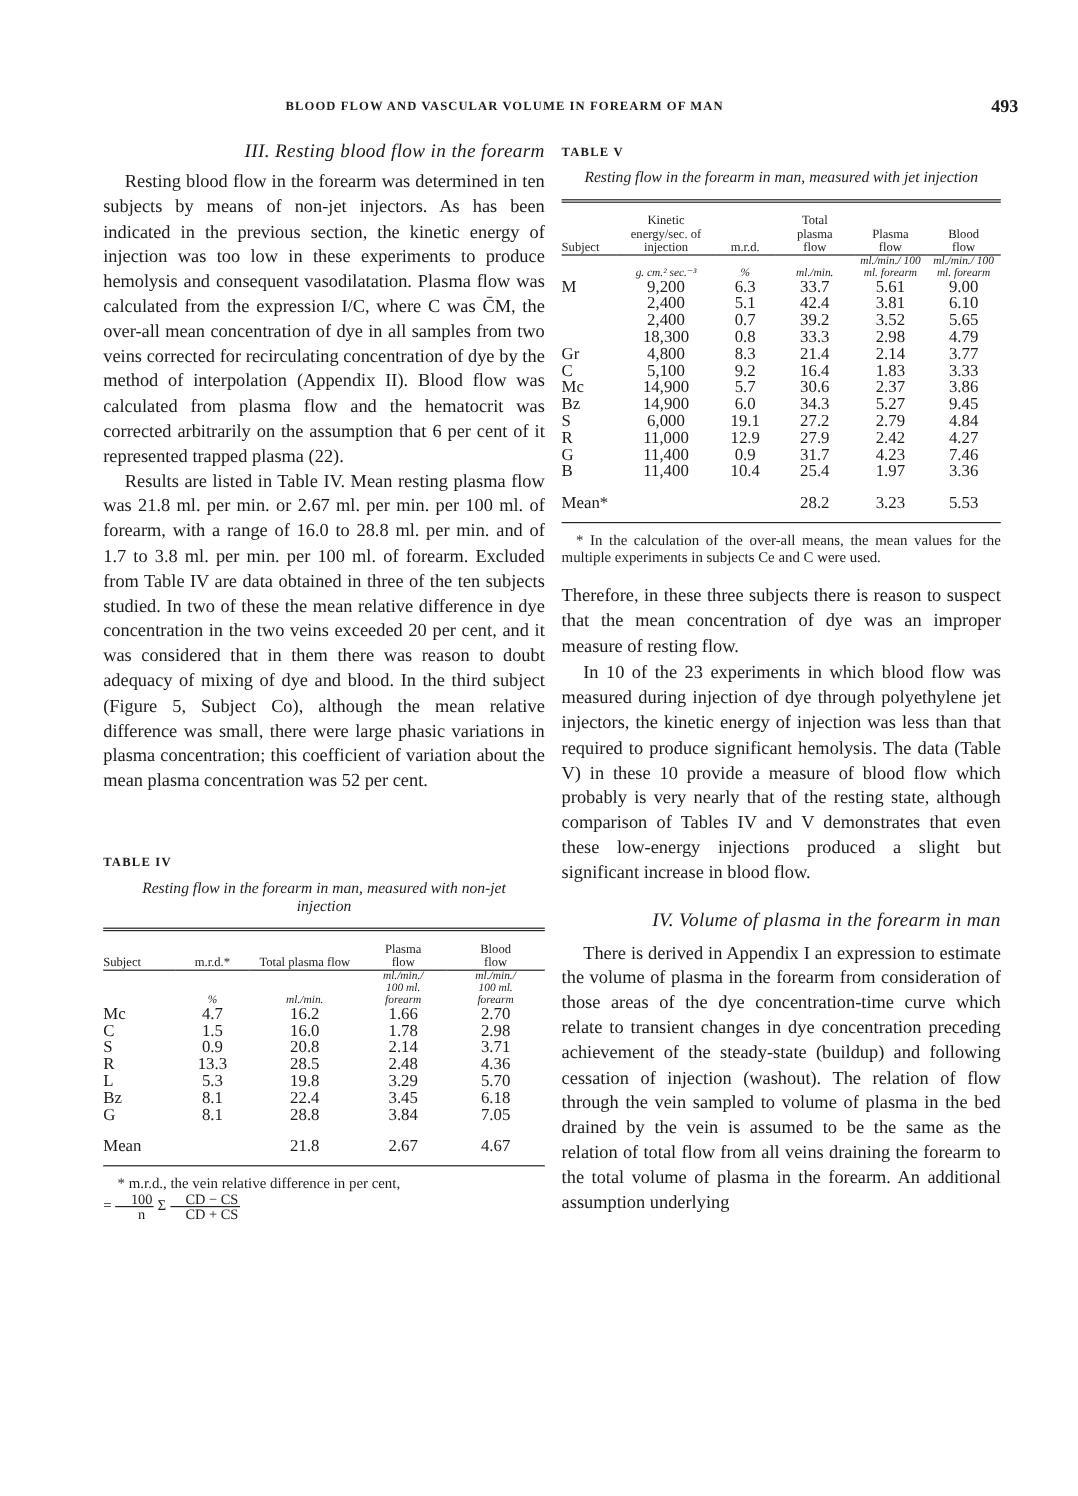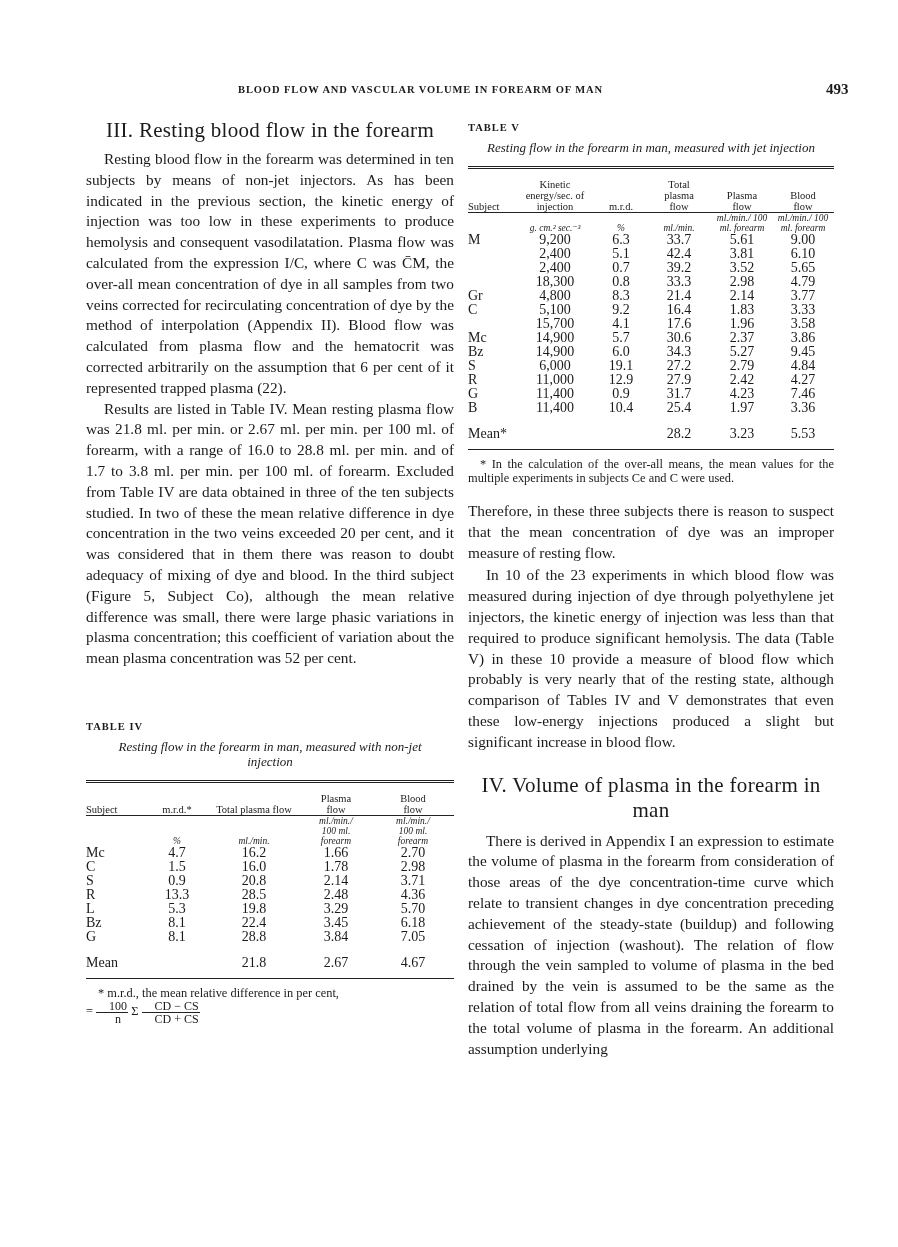--- a/index.html
+++ b/index.html
@@ -6,21 +6,21 @@
   body { width: 898px; height: 1247px; position: relative; overflow: hidden;
          font-family: "Liberation Serif", "DejaVu Serif", serif; color: #1a1a1a; }
   .running-head { position: absolute; top: 84px; left: 0; width: 898px; }
   .running-title { position: absolute; left: 238px; top: 0; font-size: 10.5px; font-weight: bold; letter-spacing: 0.9px; }
   .page-num { position: absolute; left: 826px; top: -3px; font-size: 15px; font-weight: bold; }
 
   .col { position: absolute; top: 118px; width: 368px; }
   .col-left { left: 86px; }
   .col-right { left: 468px; width: 366px; }
 
-  .section-heading { font-size: 21px; text-align: center; margin: 0 0 6px 0; letter-spacing: 0.3px; }
+  .section-heading { font-style: italic; font-size: 16px; text-align: right; margin: 0 0 6px 0; letter-spacing: 0.3px; }
   p.body { font-size: 15.3px; line-height: 20.8px; text-align: justify; margin: 0; text-indent: 18px; }
   p.body.noindent { text-indent: 0; }
 
   .table-label { font-size: 10.5px; font-weight: bold; letter-spacing: 1px; }
   .table-caption { font-style: italic; font-size: 13px; text-align: center; line-height: 15px; margin-top: 7px; padding: 0 16px; }
 
   table.data { width: 100%; border-collapse: collapse; font-size: 14px; }
   table.data td, table.data th { padding: 0; }
   .dbl-rule { border-top: 3px double #222; margin-top: 11px; }
   th.hd { font-weight: normal; font-size: 10.5px; line-height: 11px; vertical-align: bottom; padding-bottom: 4px; text-align: center; }
@@ -131,21 +131,21 @@
         <td class="subj">Mean</td>
             <td class="num"></td>
             <td class="num">21.8</td>
             <td class="num">2.67</td>
             <td class="num">4.67</td>
       </tr>
     </tbody>
       </table>
     <div class="bottom-rule"></div>
     <div class="footnote">
-      <span>* m.r.d., the mean relative difference in per cent,</span><br>
+      <span>* m.r.d., the vein relative difference in per cent,</span><br>
       <span>= </span>
       <span class="frac"><span class="num-part">100</span><span class="den-part">n</span></span>
       <span>Σ</span>
       <span class="frac"><span class="num-part">CD − CS</span><span class="den-part">CD + CS</span></span>
     </div>
   </div>
 </div>
 
 <div class="col col-right">
   <div style="margin-top:4px;">
@@ -220,28 +220,20 @@
           </tr>
       <tr>
             <td class="subj">C</td>
             <td class="num">5,100</td>
             <td class="num">9.2</td>
             <td class="num">16.4</td>
             <td class="num">1.83</td>
             <td class="num">3.33</td>
           </tr>
       <tr>
-            <td class="subj"></td>
-            <td class="num">15,700</td>
-            <td class="num">4.1</td>
-            <td class="num">17.6</td>
-            <td class="num">1.96</td>
-            <td class="num">3.58</td>
-          </tr>
-      <tr>
             <td class="subj">Mc</td>
             <td class="num">14,900</td>
             <td class="num">5.7</td>
             <td class="num">30.6</td>
             <td class="num">2.37</td>
             <td class="num">3.86</td>
           </tr>
       <tr>
             <td class="subj">Bz</td>
             <td class="num">14,900</td>

